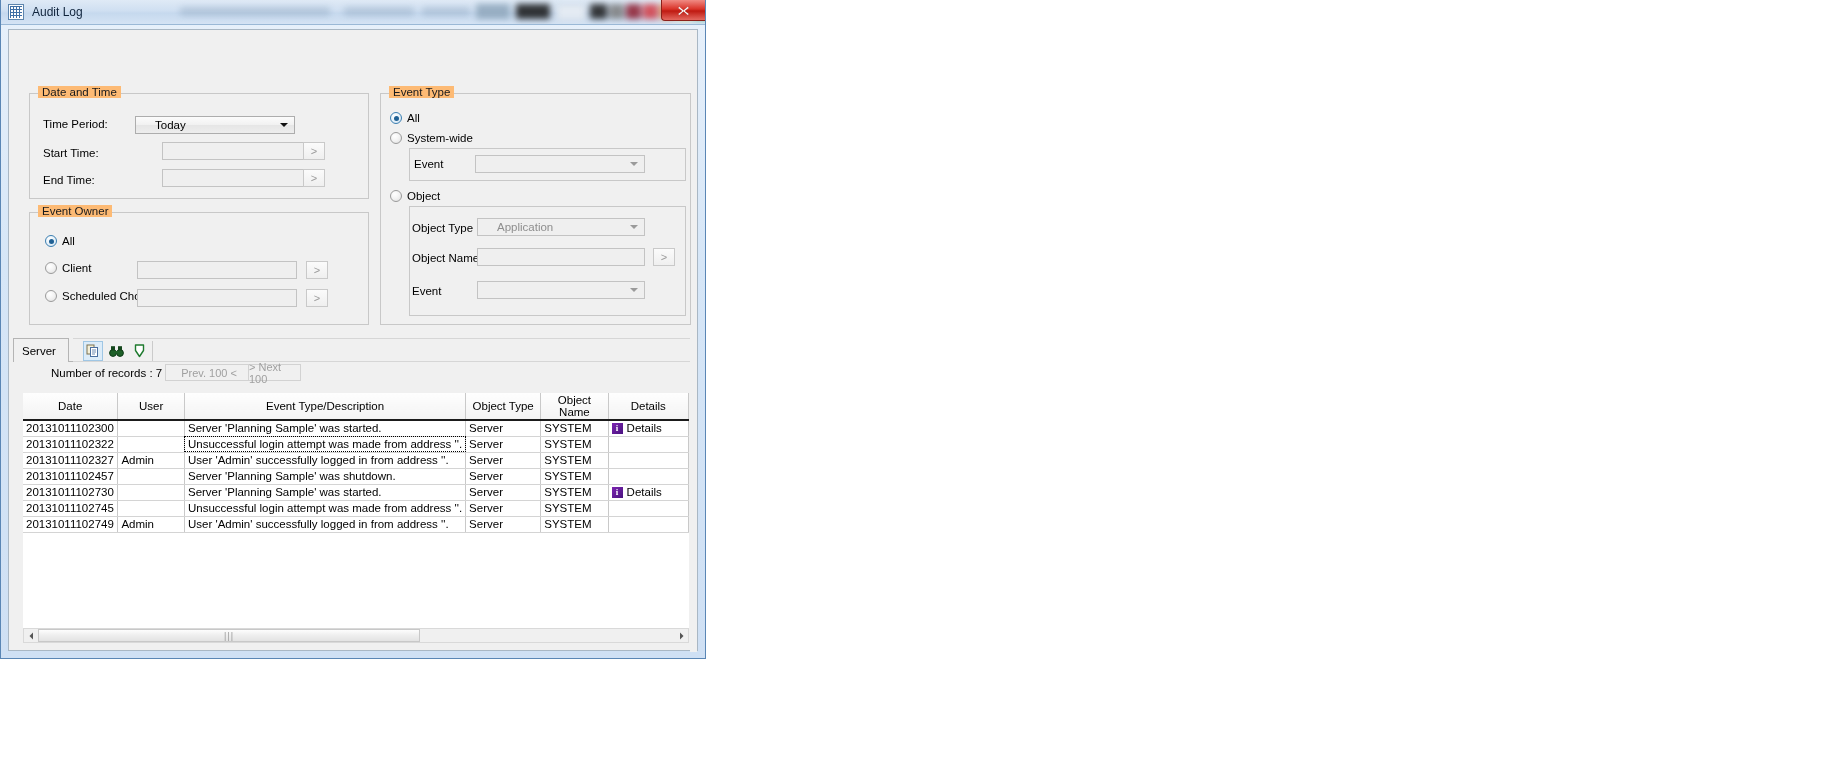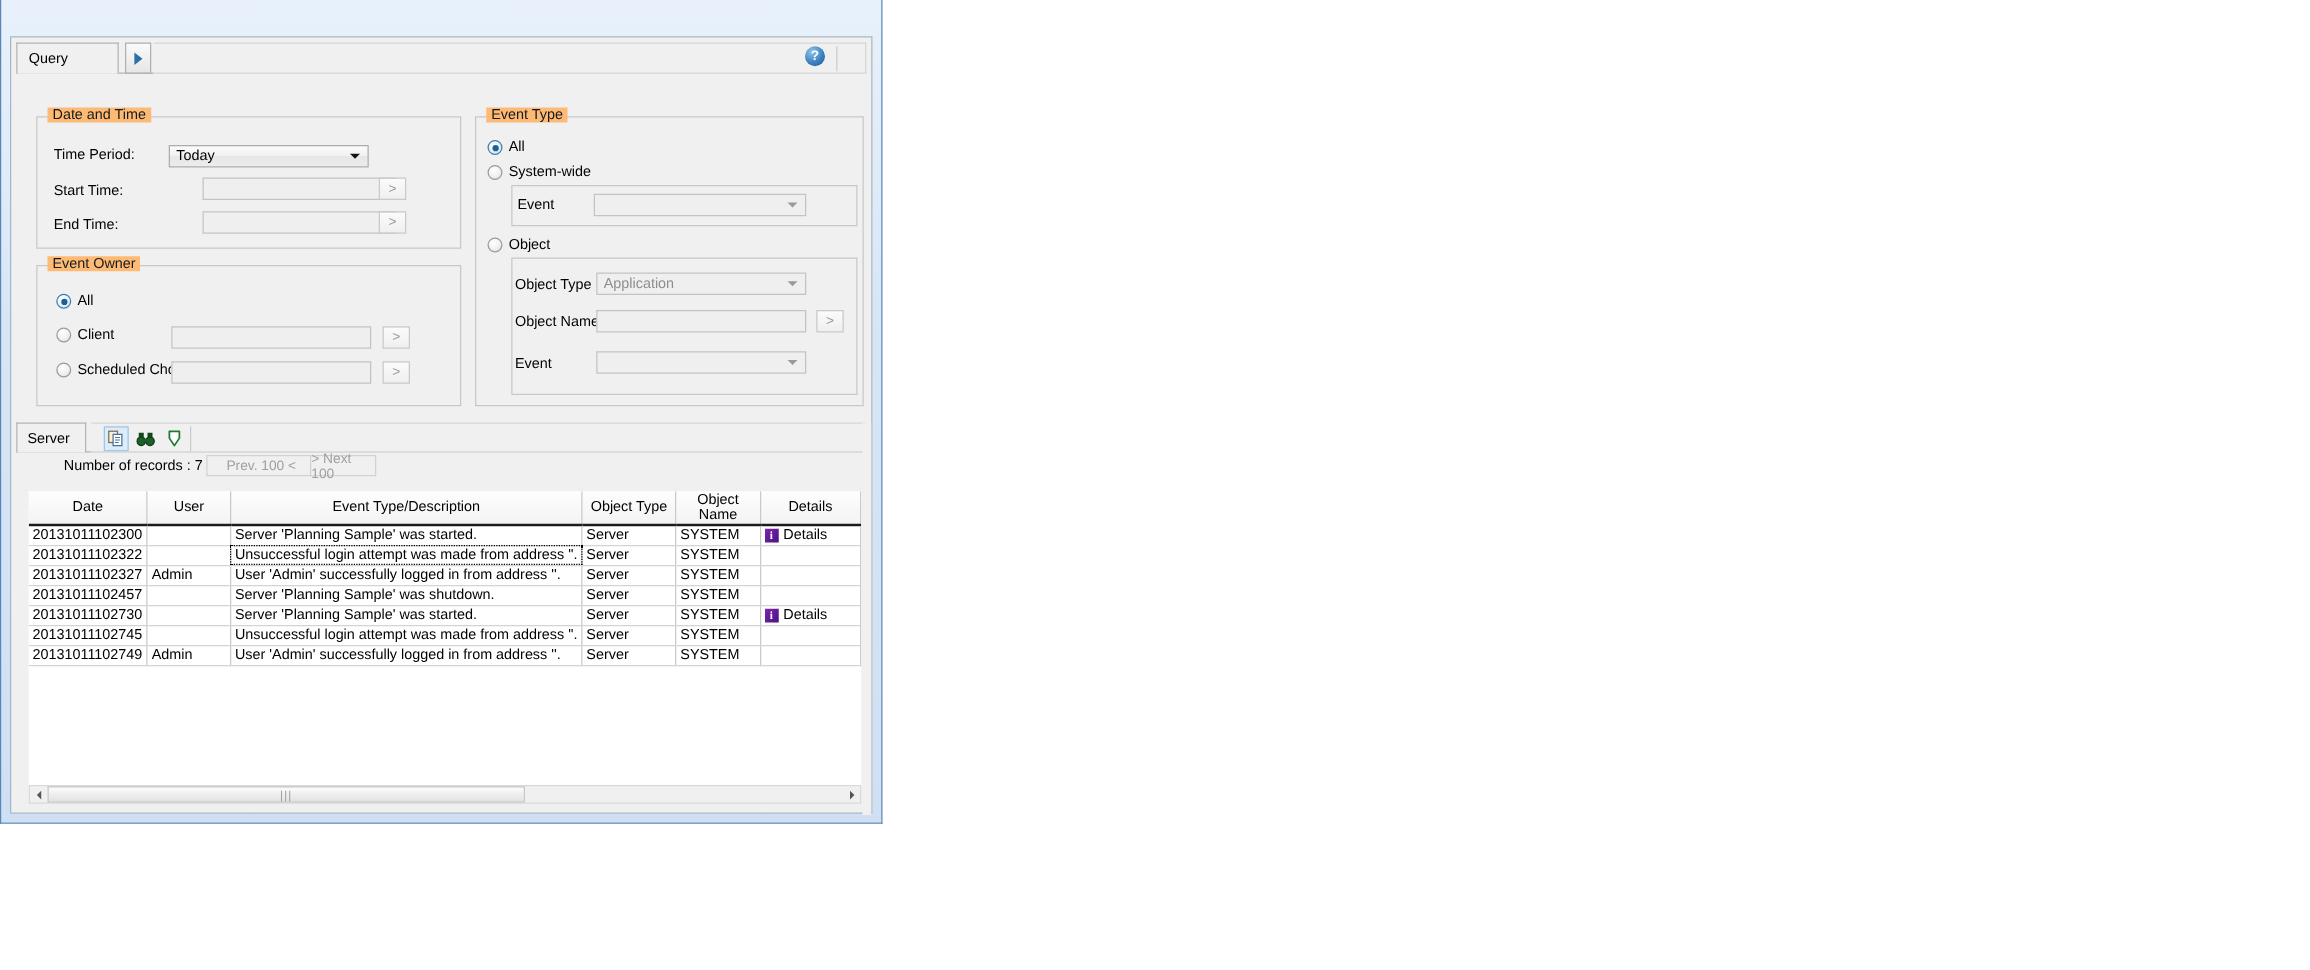--- a/index.html
+++ b/index.html
@@ -227,21 +227,21 @@
   }
   .dropdown {
     position: absolute;
     background: linear-gradient(to bottom, #fcfcfc 0%, #f1f1f1 48%, #e6e6e6 52%, #ededed 100%);
     border: 1px solid #adadad;
     box-sizing: border-box;
     font-size: 11.5px;
     color: #000;
     display: flex;
     align-items: center;
-    padding-left: 5px;
+    padding-left: 19px;
   }
   .dropdown.disabled {
     background: #efefef;
     border-color: #c3c3c3;
     color: #8e8e8e;
   }
   .dropdown .arrow {
     position: absolute;
     right: 6px; top: 50%;
     margin-top: -2px;
@@ -481,40 +481,50 @@
     right: 0; top: 308px;
     width: 7px; height: 314px;
     background: #f0f0f0;
   }
 </style>
 </head>
 <body>
 
 <div id="window">
 
+  <div id="titlebar">
+    <div class="win-icon"></div>
+    <div id="window-title">Audit Log</div>
+
+    <div id="titlebar-blur">
+      <div class="ghost" style="left:4px;  width:150px;"></div>
+      <div class="ghost" style="left:168px; width:70px;"></div>
+      <div class="ghost" style="left:246px; width:48px;"></div>
+      <div class="sw" style="left:300px; width:34px; background:#8ea6bb;"></div>
+      <div class="sw" style="left:340px; width:34px; background:#151515;"></div>
+      <div class="sw" style="left:380px; width:28px; background:#e9eef4; border:1px solid #b9c6d3;"></div>
+      <div class="sw" style="left:414px; width:17px; background:#1a1a1a;"></div>
+      <div class="sw" style="left:433px; width:15px; background:#7c7c7c;"></div>
+      <div class="sw" style="left:450px; width:15px; background:#8e1b2e;"></div>
+      <div class="sw" style="left:467px; width:15px; background:#d33a44;"></div>
+      <div class="sw" style="left:484px; width:15px; background:#e08a42;"></div>
+      <div class="sw" style="left:501px; width:15px; background:#ecd94e;"></div>
+      <div class="sw" style="left:518px; width:15px; background:#3aa74e;"></div>
+
+    </div>
+
+    <div id="close-button">
+      <svg width="13" height="11" viewBox="0 0 13 11">
+        <path d="M2.2 1.6 L6.5 5.2 L10.8 1.6 L11.9 2.9 L7.9 5.9 L11.9 8.9 L10.8 10.2 L6.5 6.6 L2.2 10.2 L1.1 8.9 L5.1 5.9 L1.1 2.9 Z" fill="#ffffff" stroke="#8d2019" stroke-width=".3"></path>
+      </svg>
+    </div>
+  </div>
 
   <div id="client">
 
-    <div id="tabstrip">
-      <div id="tabstrip-bar"></div>
-      <div id="query-toolbar-rest">
-        <div id="query-tool-sep"></div>
-      </div>
-      <div id="tab-query">
-        <span>Query</span>
-      </div>
-      <div id="run-query-button">
-        <svg width="9" height="12" viewBox="0 0 9 12">
-          <path d="M1.5 1 L8 6 L1.5 11 Z" fill="#2a6fa8"></path>
-        </svg>
-      </div>
-      <div id="help-button">
-        <div class="hb">?</div>
-      </div>
-    </div>
 
     <div class="groupbox" id="gb-datetime"></div>
     <div class="gb-title" style="left:29px; top:56px;">Date and Time</div>
 
     <div class="fieldlabel" style="left:34px; top:88px;">Time Period:</div>
     <div class="dropdown" style="left:126px; top:86px; width:160px; height:18px;">
       <span>Today</span>
       <span class="arrow"></span>
     </div>
 

